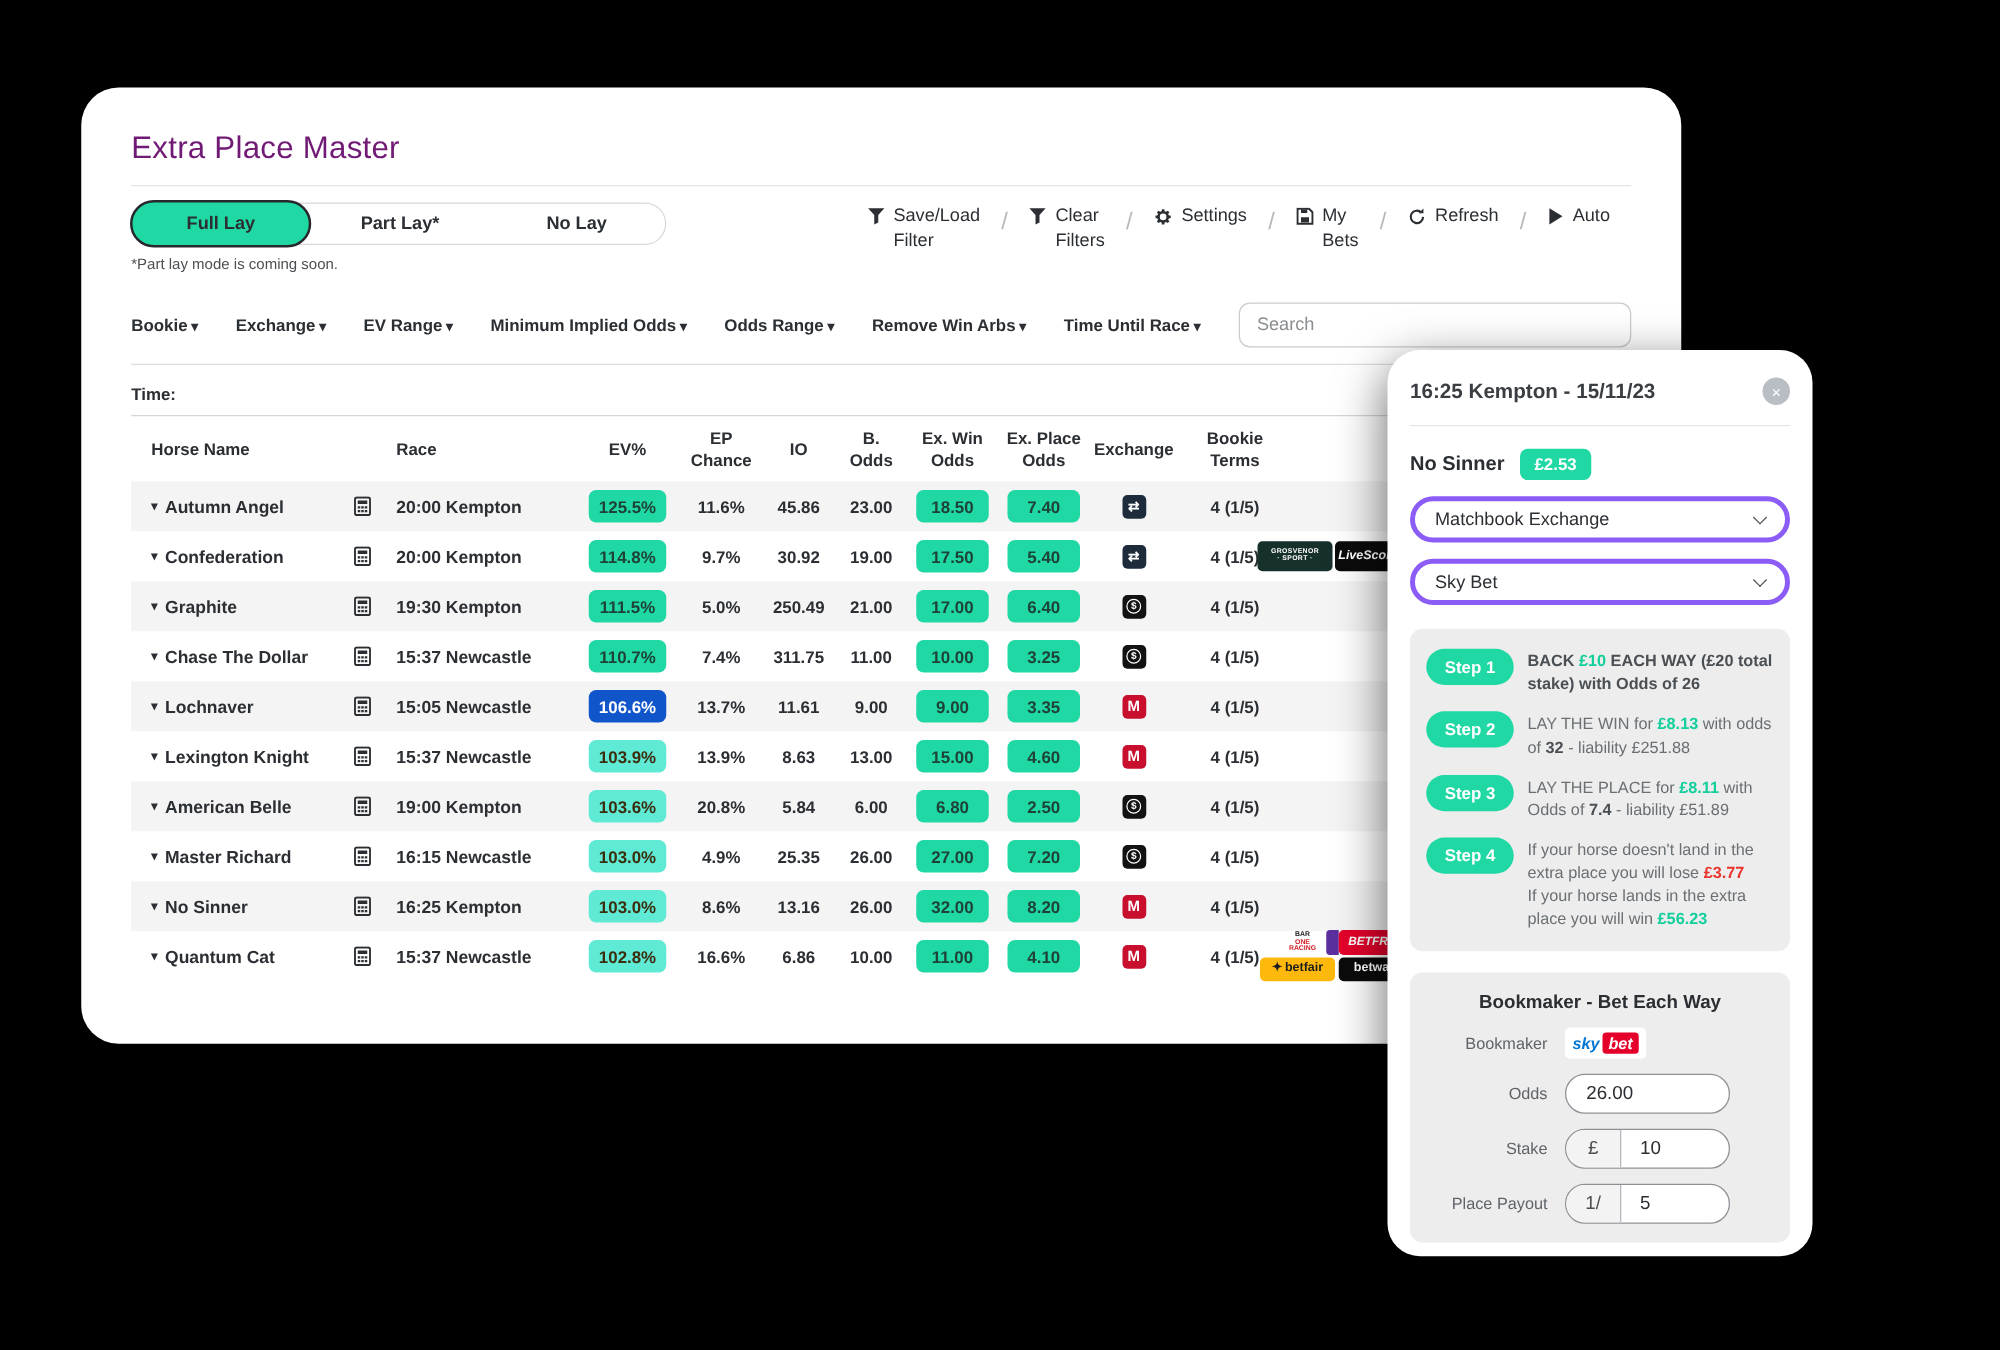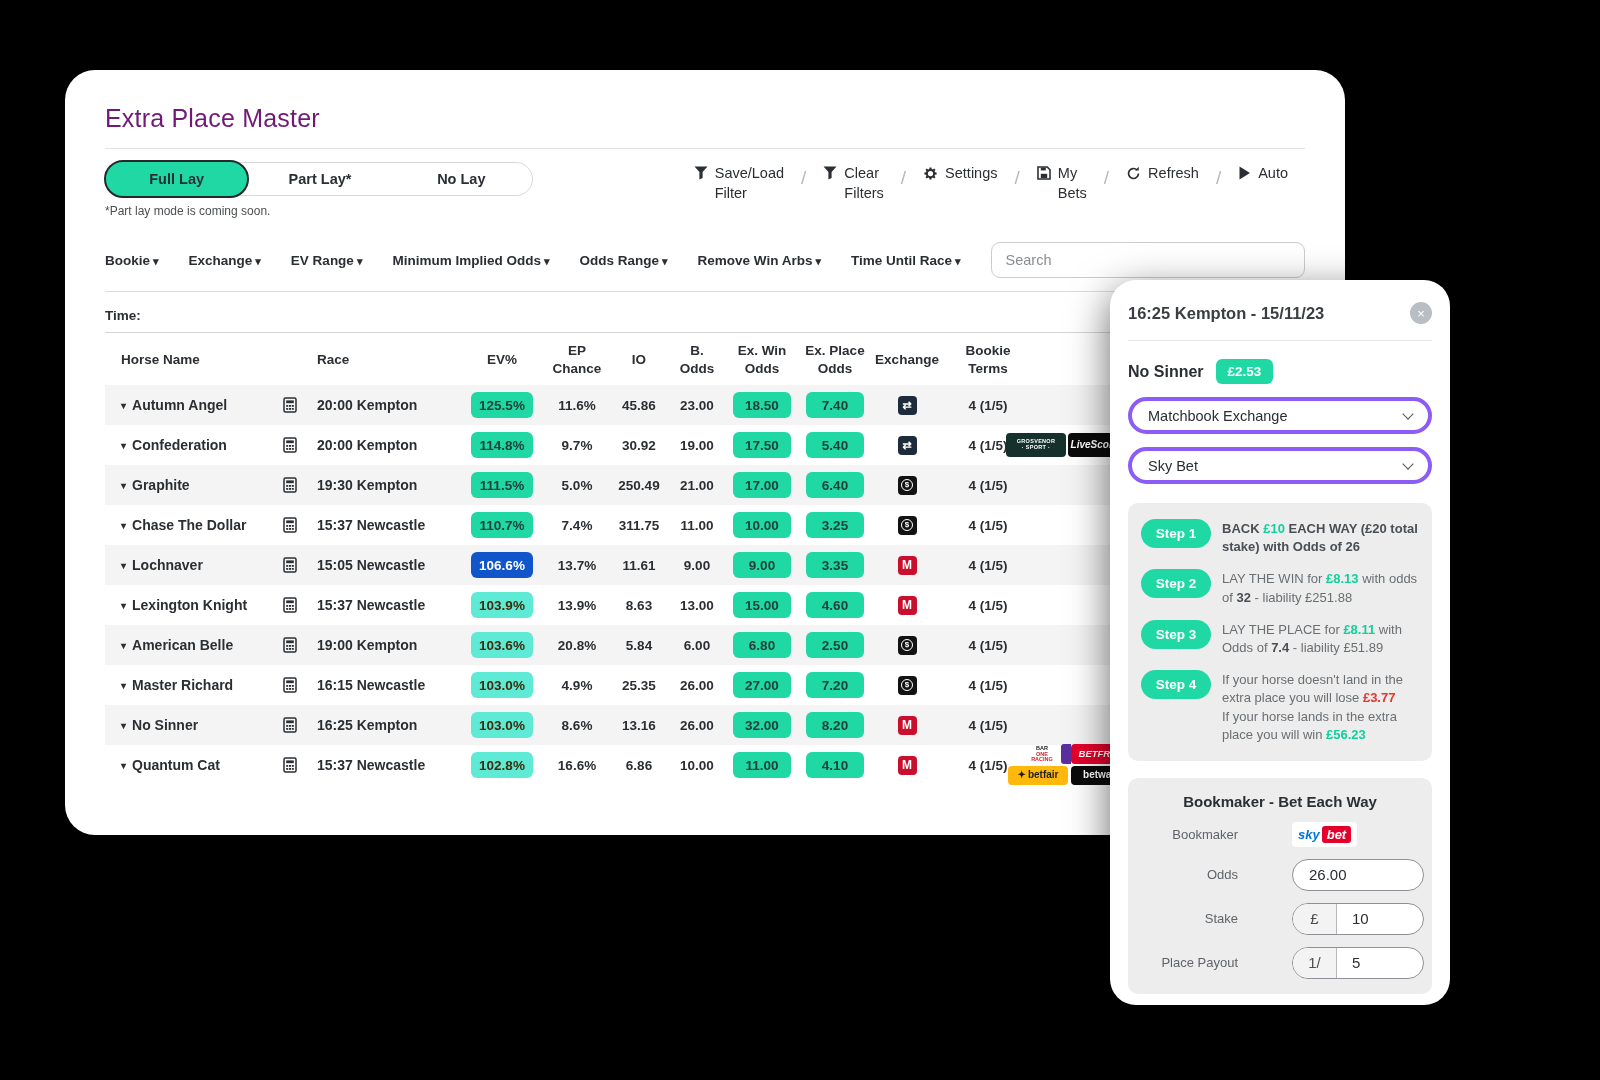--- a/index.html
+++ b/index.html
@@ -170,21 +170,21 @@
     font-size:13.5px; font-weight:700;
   }
   .step-text { font-size:13px; color:#6a6f73; line-height:1.4; white-space:pre-line; padding-top:1px; }
   .step-text.bold { font-weight:700; color:#4a4f54; }
   .step-text .green { color:#12cf9c; font-weight:700; }
   .step-text .red { color:#e8352e; font-weight:700; }
   .step-text .b { font-weight:700; color:#4a4f54; }
 
   .bm-box { margin-top:17px; background:#ededed; border-radius:10px; padding:15px 16px; }
   .bm-title { text-align:center; font-size:15px; font-weight:700; color:#2b2f33; }
-  .bm-row { display:grid; grid-template-columns:108px 1fr; align-items:center; margin-top:12px;gap:40px; }
+  .bm-row { display:grid; grid-template-columns:108px 1fr; align-items:center; margin-top:12px; }
   .bm-label { text-align:right; padding-right:14px; color:#5f6368; font-size:13px; }
   .skybet {
     display:inline-flex; align-items:center; gap:2px; background:#fff; border-radius:4px;
     padding:4px 6px; width:fit-content; cursor:pointer;
   }
   .skybet .sky { color:#0077d3; font-weight:800; font-style:italic; font-size:13px; }
   .skybet .bet { background:#e4002b; color:#fff; font-weight:800; font-style:italic; font-size:13px; padding:1px 5px; border-radius:3px; }
   .pill-input {
     background:#fff; border:1px solid #8d9196; border-radius:999px; height:32px;
     display:flex; align-items:center; font-size:15px; color:#2b2f33; overflow:hidden; width:132px;

